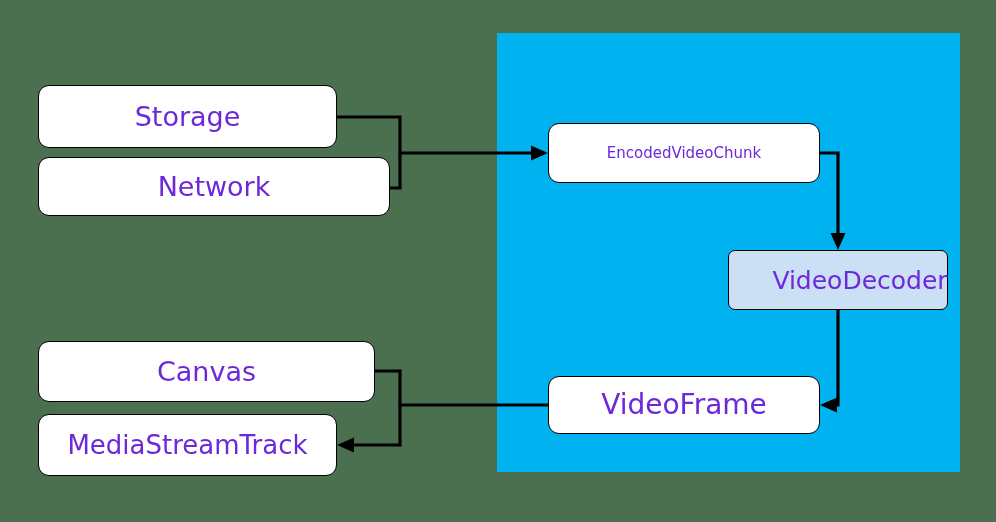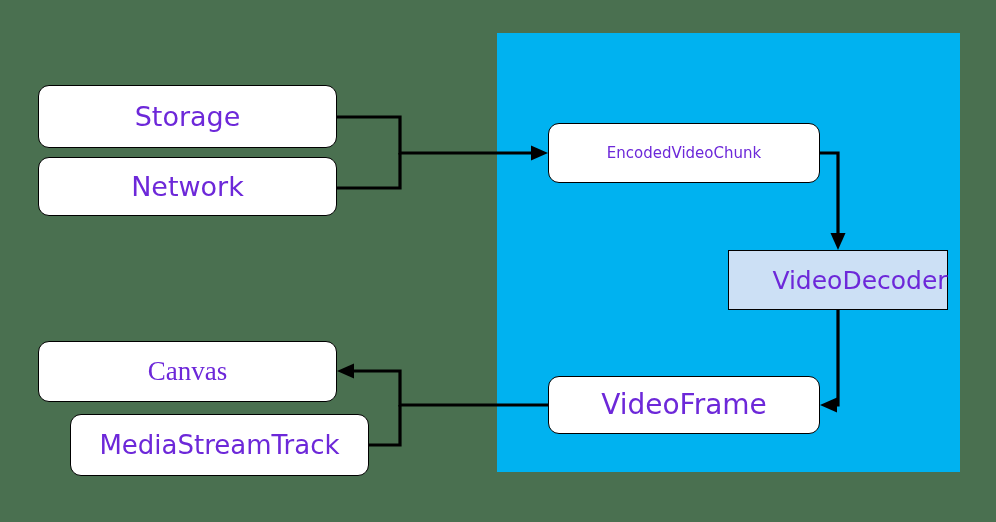--- a/index.html
+++ b/index.html
@@ -33,32 +33,32 @@
     align-items: center;
     justify-content: center;
     background: #ffffff;
     border: 1.6px solid #000000;
     border-radius: 11px;
     color: #6d28d9;
     text-align: center;
     white-space: nowrap;
   }
   .node.square {
-    border-radius: 0;
+    border-radius: 7px;
     border-width: 1.4px;
     padding-left: 44px;
   }
   .node-label {
     line-height: 1;
     pointer-events: none;
   }
   
   #node-storage   { left: 38px;  top: 85px;  width: 299px; height: 63px;  }
-  #node-network   { left: 38px;  top: 157px; width: 299px; height: 59px;  }
-  #node-canvas    { left: 38px;  top: 341px; width: 299px; height: 61px; font-family: Liberation Serif, serif;  }
+  #node-network   { left: 38px;  top: 157px; width: 352px; height: 59px;  }
+  #node-canvas    { left: 38px;  top: 341px; width: 337px; height: 61px;  }
   #node-mst       { left: 38px;  top: 414px; width: 299px; height: 62px;  }
   #node-chunk     { left: 548px; top: 123px; width: 272px; height: 60px;  }
   #node-decoder   { left: 728px; top: 250px; width: 220px; height: 60px;  }
   #node-frame     { left: 548px; top: 376px; width: 272px; height: 58px;  }
 
   #node-storage .node-label,
   #node-network .node-label,
   #node-canvas  .node-label { font-size: 27px; }
   #node-mst .node-label     { font-size: 26px; }
   #node-chunk .node-label   { font-size: 15px; }
@@ -113,21 +113,21 @@
   </div>
 
   <div class="node" id="node-network" style="background: rgb(255, 255, 255);">
     <span class="node-label">Network</span>
   </div>
 
   <div class="node" id="node-canvas" style="background: rgb(255, 255, 255);">
     <span class="node-label">Canvas</span>
   </div>
 
-  <div class="node" id="node-mst" style="background: rgb(255, 255, 255); margin-left: 32px;">
+  <div class="node" id="node-mst" style="background: rgb(255, 255, 255);">
     <span class="node-label">MediaStreamTrack</span>
   </div>
 
   <div class="node" id="node-chunk" style="background: rgb(255, 255, 255);">
     <span class="node-label">EncodedVideoChunk</span>
   </div>
 
   <div class="node square" id="node-decoder" style="background: rgb(204, 224, 245);">
     <span class="node-label">VideoDecoder</span>
   </div>

